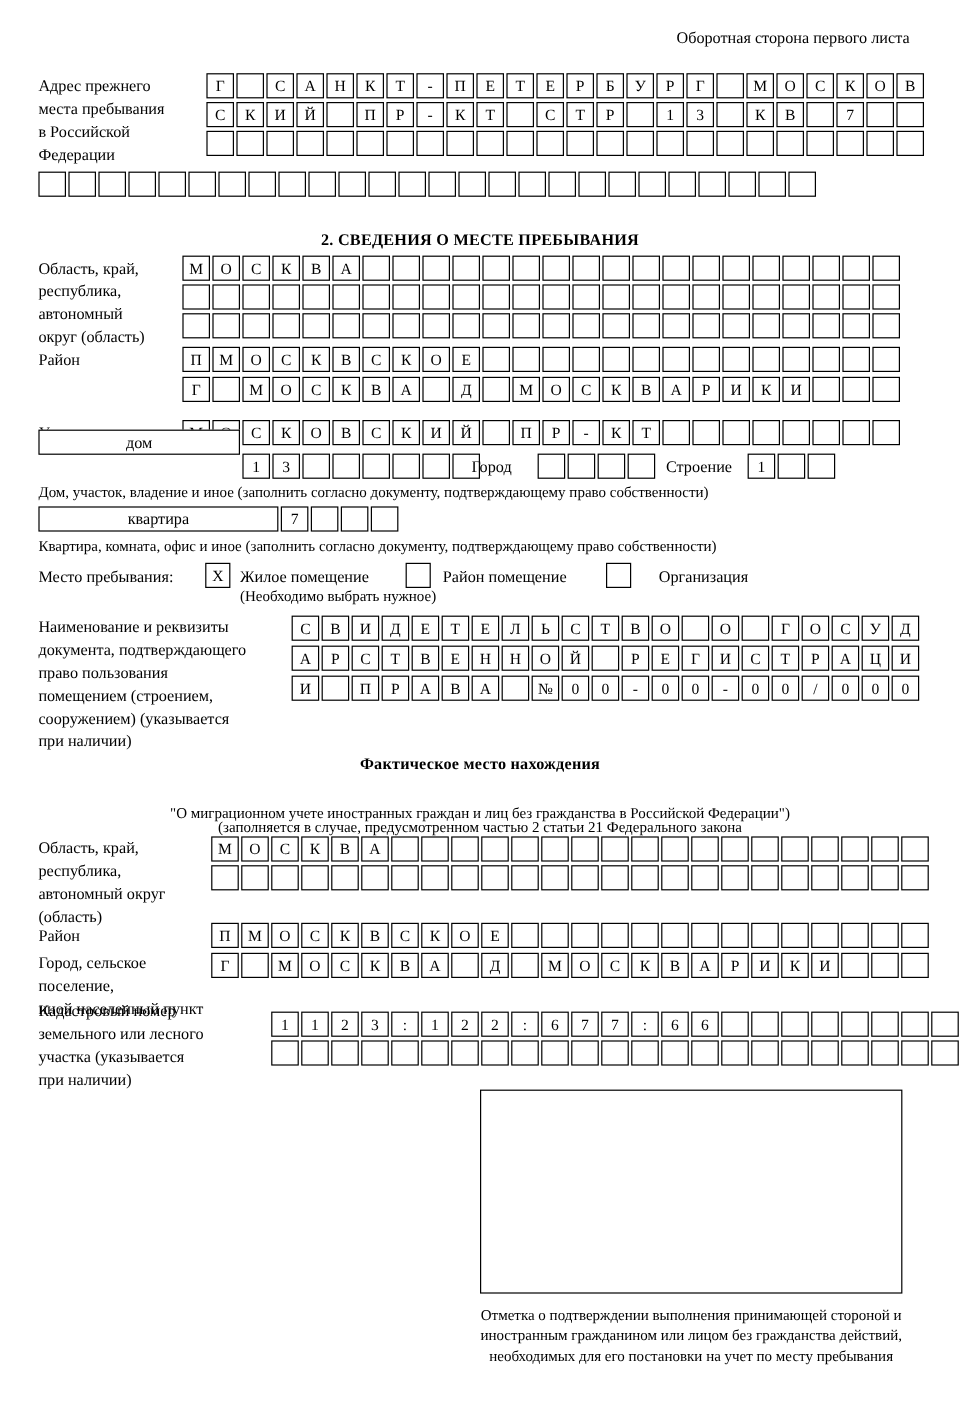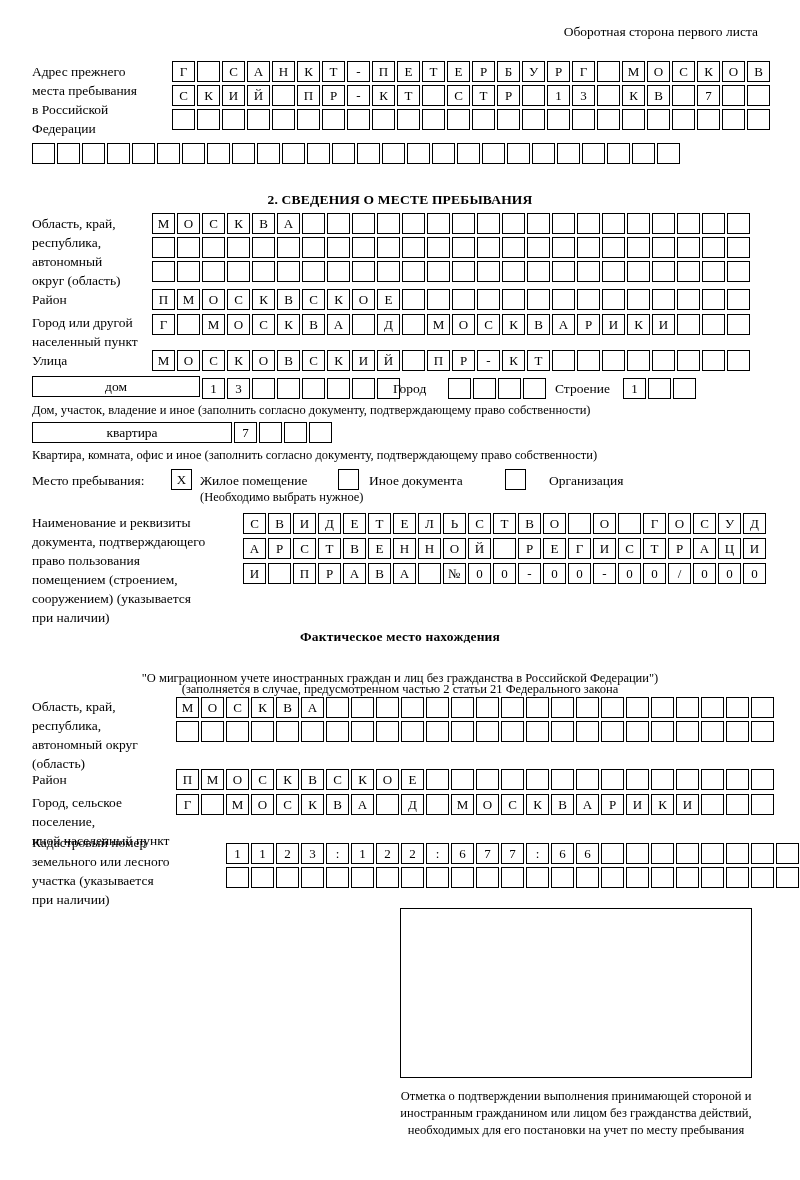--- a/index.html
+++ b/index.html
@@ -329,22 +329,20 @@
       <div class="cell"></div>
       <div class="cell"></div>
       <div class="cell"></div>
       <div class="cell"></div>
       <div class="cell"></div>
       <div class="cell"></div>
       <div class="cell"></div>
       <div class="cell"></div>
     </div>
 
-  <div class="abs lbl" style="left:32px; top:313px; width:130px;">Город или другой
-населенный пункт</div>
   <div class="abs cells" id="s2-city" style="left:152px; top:314px;">
       <div class="cell">Г</div>
       <div class="cell"></div>
       <div class="cell">М</div>
       <div class="cell">О</div>
       <div class="cell">С</div>
       <div class="cell">К</div>
       <div class="cell">В</div>
       <div class="cell">А</div>
       <div class="cell"></div>
@@ -386,21 +384,21 @@
       <div class="cell"></div>
       <div class="cell"></div>
       <div class="cell"></div>
       <div class="cell"></div>
       <div class="cell"></div>
       <div class="cell"></div>
       <div class="cell"></div>
       <div class="cell"></div>
     </div>
 
-  <div class="abs boxline" style="left:32px; top:376px; width:168px;">дом</div>
+  <div class="abs boxline" style="left:32px; top:358px; width:168px;">дом</div>
   <div class="abs cells" id="s2-house" style="left:202px; top:378px;">
       <div class="cell">1</div>
       <div class="cell">3</div>
       <div class="cell"></div>
       <div class="cell"></div>
       <div class="cell"></div>
       <div class="cell"></div>
       <div class="cell"></div>
       <div class="cell"></div>
     </div>
@@ -427,21 +425,21 @@
       <div class="cell"></div>
       <div class="cell"></div>
     </div>
 
   <div class="abs" style="left:32px; top:448px; font-size:12.5px;">Квартира, комната, офис и иное (заполнить согласно документу, подтверждающему право собственности)</div>
 
   <div class="abs inline-lbl" style="left:32px; top:470px;">Место пребывания:</div>
   <div class="abs check" style="left:171px; top:469px;">X</div>
   <div class="abs inline-lbl" style="left:200px; top:470px;">Жилое помещение</div>
   <div class="abs check" style="left:338px; top:469px;"></div>
-  <div class="abs inline-lbl" style="left:369px; top:470px;">Иное документа</div>
+  <div class="abs inline-lbl" style="left:369px; top:470px;">Район помещение</div>
   <div class="abs check" style="left:505px; top:469px;"></div>
   <div class="abs inline-lbl" style="left:549px; top:470px;">Организация</div>
   <div class="abs" style="left:200px; top:490px; font-size:12.5px;">(Необходимо выбрать нужное)</div>
 
   <div class="abs lbl" style="left:32px; top:513px; width:210px;">Наименование и реквизиты
 документа, подтверждающего
 право пользования
 помещением (строением,
 сооружением) (указывается
 при наличии)</div>

